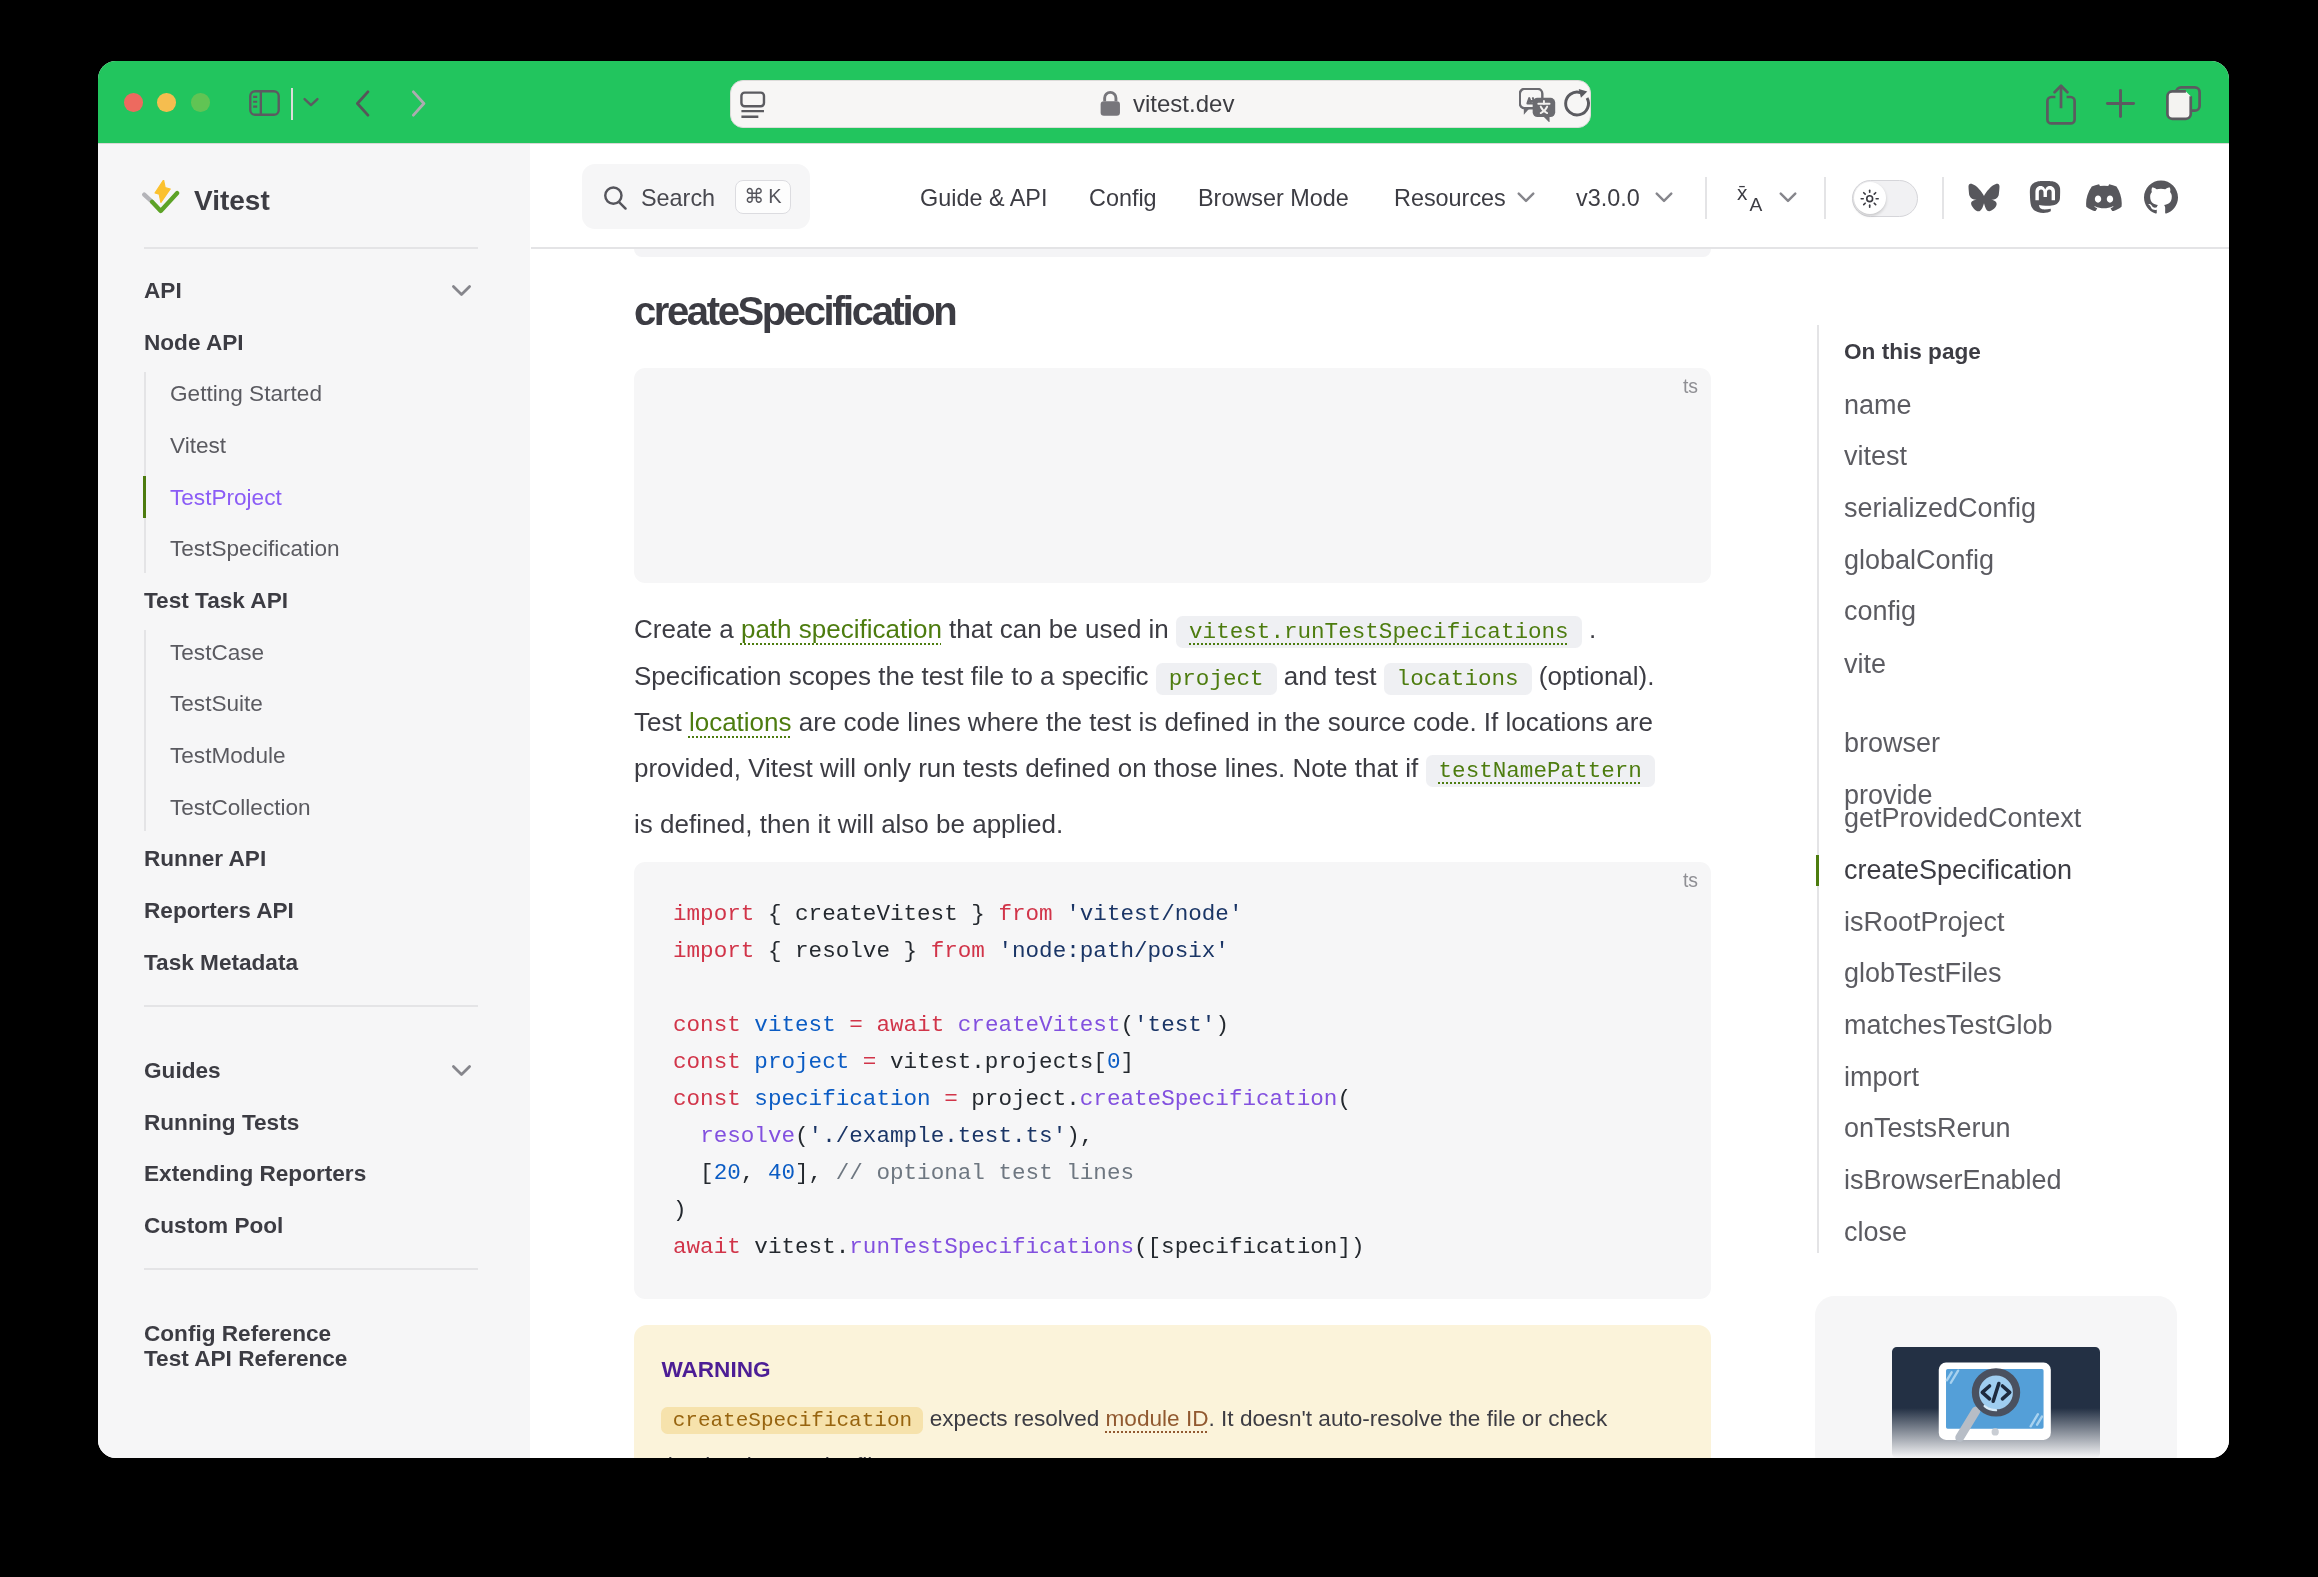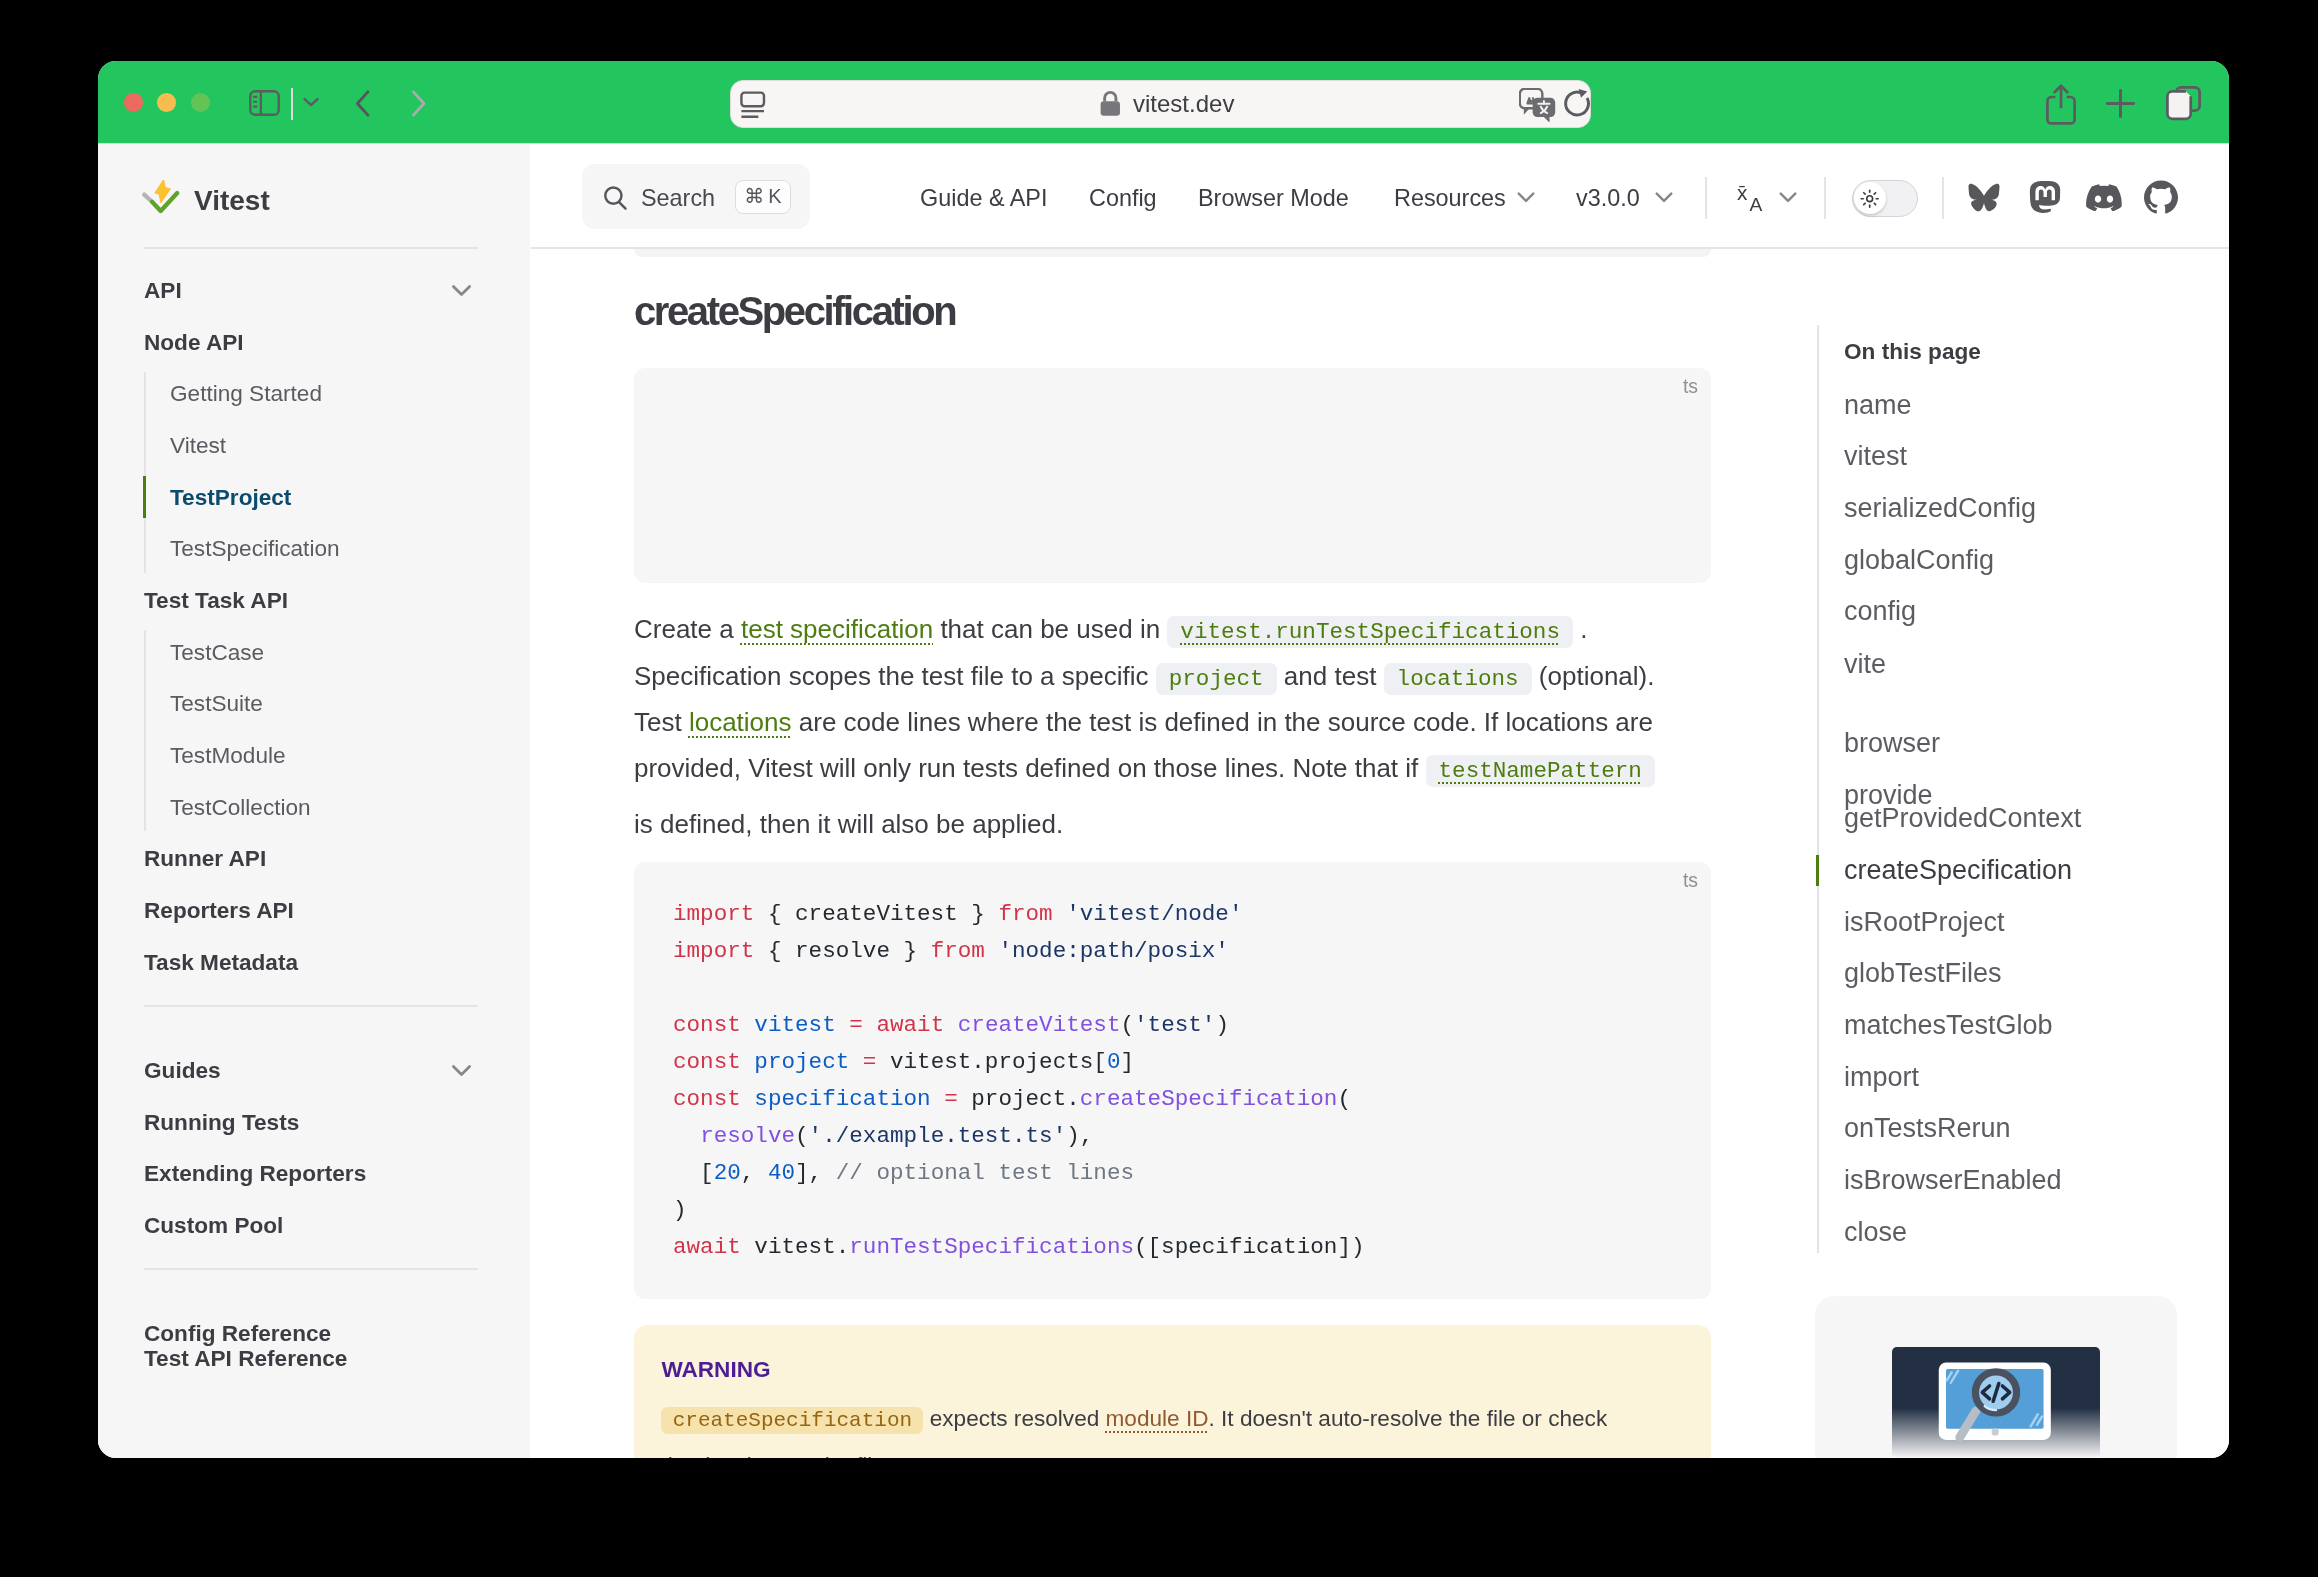--- a/index.html
+++ b/index.html
@@ -21,21 +21,21 @@
   .sidebar { position:absolute; left:0; top:83px; width:432px; height:1314px; background:#f6f6f7; }
   .contentbg { position:absolute; left:432px; top:83px; width:1699px; height:1314px; background:#fff; }
   .navdivider { position:absolute; left:433px; top:186px; width:1698px; height:1.6px; background:#e4e4e6; }
   .sb-item { position:absolute; left:46px; font-size:22.6px; white-space:nowrap; }
   .sb-sub { left:72px; }
   .hline { position:absolute; background:#e4e4e6; height:1.6px; }
   .vline { position:absolute; background:#e4e4e6; width:1.6px; }
   .txt1 { color:#3c3c43; }
   .txt2 { color:rgba(60,60,67,.84); }
   .w5 { font-weight:500; } .w6 { font-weight:600; } .w7 { font-weight:700; }
-  .brand { color:#0c4a6e;font-weight:bold; }
+  .brand { color:#8b5cf6; }
   
   .navlink { position:absolute; top:110px; height:55px; line-height:55px; font-size:23.4px;
     font-weight:500; color:#3c3c43; white-space:nowrap; }
   .codeblock { position:absolute; left:536px; width:1077px; background:#f6f6f7; border-radius:11.3px; }
   .codeline { position:absolute; left:39px; font-size:22.6px; line-height:37px; white-space:pre; font-family:"Liberation Mono", monospace; color:#24292f; }
   .tslabel { position:absolute; right:13px; top:6.5px; font-size:19.4px; color:#8f8f94; }
   .cred { color:#d13449; } .cpurple { color:#8250df; } .corange { color:#e36209; }
   .cblue { color:#0b5cc4; } .cnavy { color:#1a3566; } .cgray { color:#6e7781; }
   .para { position:absolute; left:536px; font-size:26px; color:#3c3c43; white-space:nowrap; }
   .icode { display:inline-block; background:rgba(142,150,170,.14); border-radius:6.5px;
@@ -223,21 +223,21 @@
   <div id="doc">
 
     <div class="abs" style="left:536px; top:188px; width:1077px; height:8px; background:#f4f4f6; border-radius:0 0 8px 8px;"></div>
 
     <div class="abs txt1" style="left:536px; top:226px; font-size:40px; font-weight:700; letter-spacing:-2.4px; line-height:48px;">createSpecification</div>
 
     <div class="codeblock" style="top:307px; height:215px;">
       <div class="tslabel">ts</div>
     </div>
 
-    <div class="para" style="top:553px;">Create a <span class="plink">test specification</span> that can be used in <span class="icode plink" style="font-weight:400;">vitest.runTestSpecifications</span> .</div>
+    <div class="para" style="top:553px;">Create a <span class="plink">path specification</span> that can be used in <span class="icode plink" style="font-weight:400;">vitest.runTestSpecifications</span> .</div>
     <div class="para" style="top:600px;">Specification scopes the test file to a specific <span class="icode">project</span> and test <span class="icode">locations</span> (optional).</div>
     <div class="para" style="top:646px;">Test <span class="plink">locations</span> are code lines where the test is defined in the source code. If locations are</div>
     <div class="para" style="top:692px;">provided, Vitest will only run tests defined on those lines. Note that if <span class="icode plink" style="font-weight:400;">testNamePattern</span></div>
     <div class="para" style="top:748px;">is defined, then it will also be applied.</div>
 
     <div class="codeblock" style="top:801px; height:437px;">
       <div class="tslabel">ts</div>
       <div class="codeline" style="top:34px;"><span class="cred">import</span> { createVitest } <span class="cred">from</span> <span class="cnavy">'vitest/node'</span>
 <span class="cred">import</span> { resolve } <span class="cred">from</span> <span class="cnavy">'node:path/posix'</span>
 

